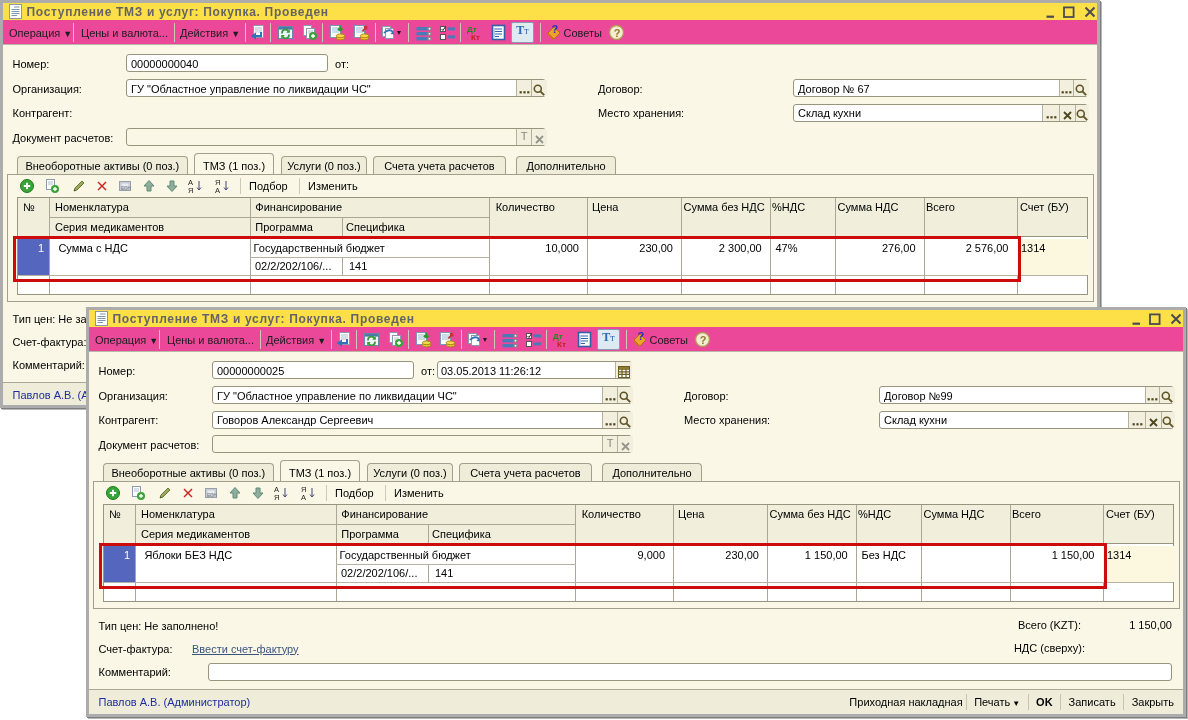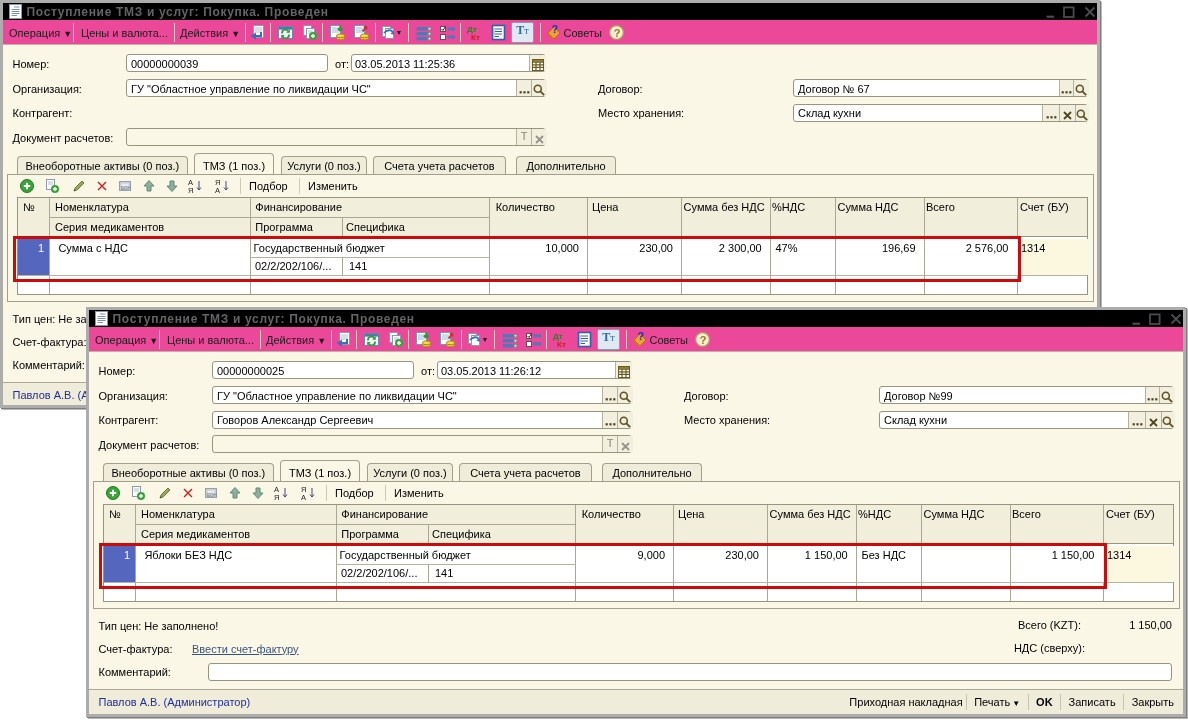--- a/index.html
+++ b/index.html
@@ -1,16 +1,16 @@
 <!DOCTYPE html>
 <html><head><meta charset="utf-8"><title>1C</title><style>
 *{margin:0;padding:0;box-sizing:border-box}
 html,body{width:1188px;height:720px;background:#fff;font-family:"Liberation Sans",sans-serif;font-size:11px;color:#000;overflow:hidden}
 .win{position:absolute;background:#FAF7E6;border:3px solid #ACACAC;box-shadow:1px 1px 0 #7e7e7e,2px 2px 0 #b8b8b8}
-.tb{position:absolute;left:0;right:0;top:0;height:17px;background:#000000;overflow:hidden}
+.tb{position:absolute;left:0;right:0;top:0;height:17px;background:#fde047;overflow:hidden}
 .tb .ttl{position:absolute;left:23.5px;top:2px;font-weight:bold;color:#646466;font-size:12px;letter-spacing:.68px;white-space:nowrap}
 .tbi{position:absolute;left:4px;top:1px}
 .wbtn{position:absolute;top:0;height:17px}
 .bar{position:absolute;left:0;right:0;top:17px;height:25px;background:#ec4899;border-bottom:1px solid #bab7a9}
 .bar .t{position:absolute;top:7px;white-space:nowrap;color:#1c1c1c}
 .sep{position:absolute;top:3px;height:19px;width:1px;background:#cdcaba}
 .ico{position:absolute;top:4px;width:17px;height:17px}
 .lbl{position:absolute;white-space:nowrap}
 .fld{position:absolute;height:18px;background:#fff;border:1px solid #98957f;border-radius:3px;font-size:11px}
 .fld .v{position:absolute;left:4px;top:2.5px;white-space:nowrap}
@@ -179,33 +179,23 @@
           <circle cx="8.5" cy="8.5" r="7" fill="#f5edd0" stroke="#b09858" stroke-width="1.4"></circle>
           <text x="5.8" y="12.5" font-size="11px" font-weight="bold" fill="#907830">?</text>
         </svg>
       </div>
 </div>
 <div class="lbl" style="left:9.5px;top:54.5px">Номер:</div>
 <div class="lbl" style="left:9.5px;top:79.5px">Организация:</div>
 <div class="lbl" style="left:9.5px;top:104.0px">Контрагент:</div>
 <div class="lbl" style="left:9.5px;top:128.5px">Документ расчетов:</div>
 <div class="fld" style="left:123px;top:51px;width:202px">
-      <div class="v">00000000039</div>
+      <div class="v">00000000040</div>
     </div>
 <div class="lbl" style="left:332px;top:54.5px">от:</div>
-<div class="fld" style="left:348px;top:51px;width:195px">
-      <div class="v" style="left:3px">03.05.2013 11:25:36</div>
-      <div class="fbtn" style="left:177px;width:17px;font-size:10px;color:#7a6a30;padding-top:2px;line-height:11px">
-        <svg style="margin:2px auto 0" width="12" height="12" viewBox="0 0 12 12">
-          <rect x="0.5" y="0.5" width="11" height="11" fill="#fff" stroke="#6b5c20"></rect>
-          <path d="M0.5 3.2 L11.5 3.2 M0.5 5.8 L11.5 5.8 M0.5 8.4 L11.5 8.4 M4 0.5 L4 11.5 M8 3.2 L8 11.5" stroke="#6b5c20" stroke-width="1.2"></path>
-          <rect x="1" y="1" width="10" height="2" fill="#8f7c30"></rect>
-        </svg>
-      </div>
-    </div>
 <div class="fld" style="left:123px;top:76px;width:420px">
       <div class="v">ГУ "Областное управление по ликвидации ЧС"</div>
       <div class="fbtn" style="left:389px;width:15px;font-size:10px;color:#7a6a30;padding-top:2px;line-height:11px">
         <svg style="margin:1px auto 0" width="13" height="13" viewBox="0 0 13 13">
           <rect x="1.6" y="8.2" width="2.2" height="2.2" fill="#4e461c"></rect>
           <rect x="5.4" y="8.2" width="2.2" height="2.2" fill="#4e461c"></rect>
           <rect x="9.2" y="8.2" width="2.2" height="2.2" fill="#4e461c"></rect>
         </svg>
       </div>
       <div class="fbtn" style="left:404px;width:16px;font-size:10px;color:#7a6a30;padding-top:2px;line-height:11px">
@@ -361,21 +351,21 @@
 <div style="position:absolute;left:998.5px;top:41.5px;width:71.5px;height:35.5px;background:#FBF8DF"></div>
 <div class="gl" style="left:231.5px;top:59px;width:240px;height:1px;background:#B5B2A2"></div>
 <div class="gl" style="left:0px;top:77px;width:1069px;height:1px;background:#B5B2A2"></div>
 <div class="ht" style="left:40.4px;top:44.5px">Сумма с НДС</div>
 <div class="ht" style="left:235.6px;top:44.5px">Государственный бюджет</div>
 <div class="ht" style="left:237px;top:62.5px">02/2/202/106/...</div>
 <div class="ht" style="left:331px;top:62.5px">141</div>
 <div class="num" style="left:471px;top:44.5px;width:90px">10,000</div>
 <div class="num" style="left:569px;top:44.5px;width:86px">230,00</div>
 <div class="num" style="left:663px;top:44.5px;width:80.70000000000005px">2 300,00</div>
-<div class="num" style="left:816.9px;top:44.5px;width:80.70000000000005px">196,69</div>
+<div class="num" style="left:816.9px;top:44.5px;width:80.70000000000005px">276,00</div>
 <div class="num" style="left:905.6px;top:44.5px;width:84.89999999999998px">2 576,00</div>
 <div class="ht" style="left:757.5px;top:44.5px">47%</div>
 <div class="ht" style="left:1003px;top:44.5px">1314</div>
 </div>
 <div class="red" style="left:9.5px;top:233px;width:1008px;height:45.5px"></div>
 <div class="lbl" style="left:9.5px;top:309.5px">Тип цен: Не заполнено!</div>
 <div class="lbl" style="left:927px;top:308.5px;width:65px;text-align:right">Всего (KZT):</div>
 <div class="num" style="left:983px;top:308.5px;width:100px">2 576,00</div>
 <div class="lbl" style="left:9.5px;top:332.5px">Счет-фактура:</div>
 <div class="link" style="left:103px;top:332.5px">Ввести счет-фактуру</div>

